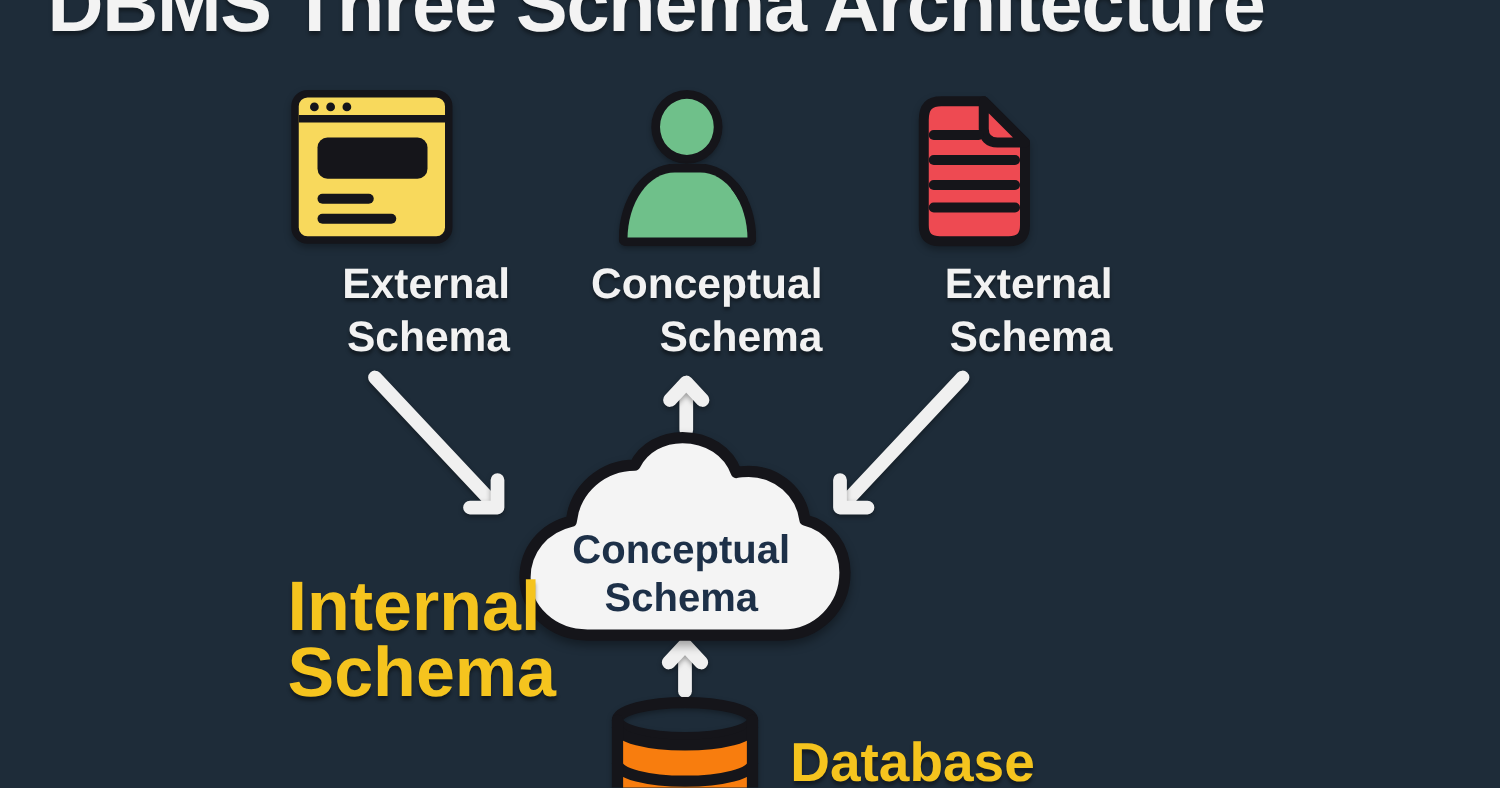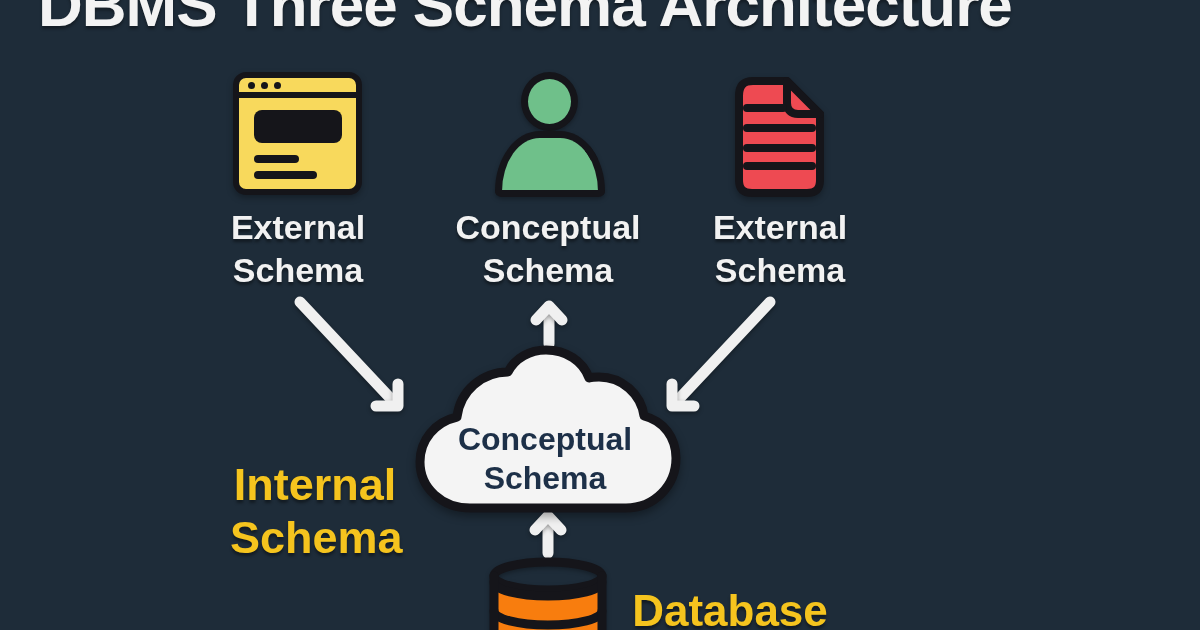--- a/index.html
+++ b/index.html
@@ -32,21 +32,21 @@
     left: 38px; top: -31px;
     font-size: 62px; font-weight: 700;
     letter-spacing: -1px;
     color: var(--title-text);
     white-space: nowrap;
     text-shadow: 0 3px 3px rgba(0,0,0,.35);
   }
 
   
   .node-label {
-    width: 220px; text-align: center;
+    width: 220px; text-align: right;
     font-size: 34px; line-height: 43px; font-weight: 700;
     color: var(--label-text);
     text-shadow: 0 3px 3px rgba(0,0,0,.4);
   }
   .label-ext-left { left: 188px; top: 206px; }
   .label-conceptual { left: 438px; top: 206px; }
   .label-ext-right { left: 670px; top: 206px; }
 
   
   .browser {
@@ -97,21 +97,21 @@
   .cloud-svg { left: 408px; top: 344px; filter: drop-shadow(0 4px 4px rgba(0,0,0,.35)); }
   .cloud-path { fill: var(--cloud-fill); stroke: var(--outline); stroke-width: 9; stroke-linejoin: round; }
   .cloud-label {
     left: 413px; top: 420px; width: 264px; text-align: center;
     font-size: 32px; line-height: 39px; font-weight: 700;
     color: var(--cloud-text);
   }
 
   .internal-label {
     left: 230px; top: 458px; width: 170px; text-align: center;
-    font-size: 45px; line-height: 53px; font-weight: 700;
+    font-size: 56px; line-height: 53px; font-weight: 700;
     color: var(--accent-yellow);
     text-shadow: 0 3px 3px rgba(0,0,0,.4);
   }
 
   .db-svg { left: 486px; top: 556px; filter: drop-shadow(0 2px 2px rgba(0,0,0,.3)); }
   .db-fill { fill: var(--icon-orange); }
   .db-stroke { stroke: var(--outline); stroke-width: 9; fill: none; stroke-linecap: round; }
 
   .database-label {
     left: 620px; top: 586px; width: 220px; text-align: center;

